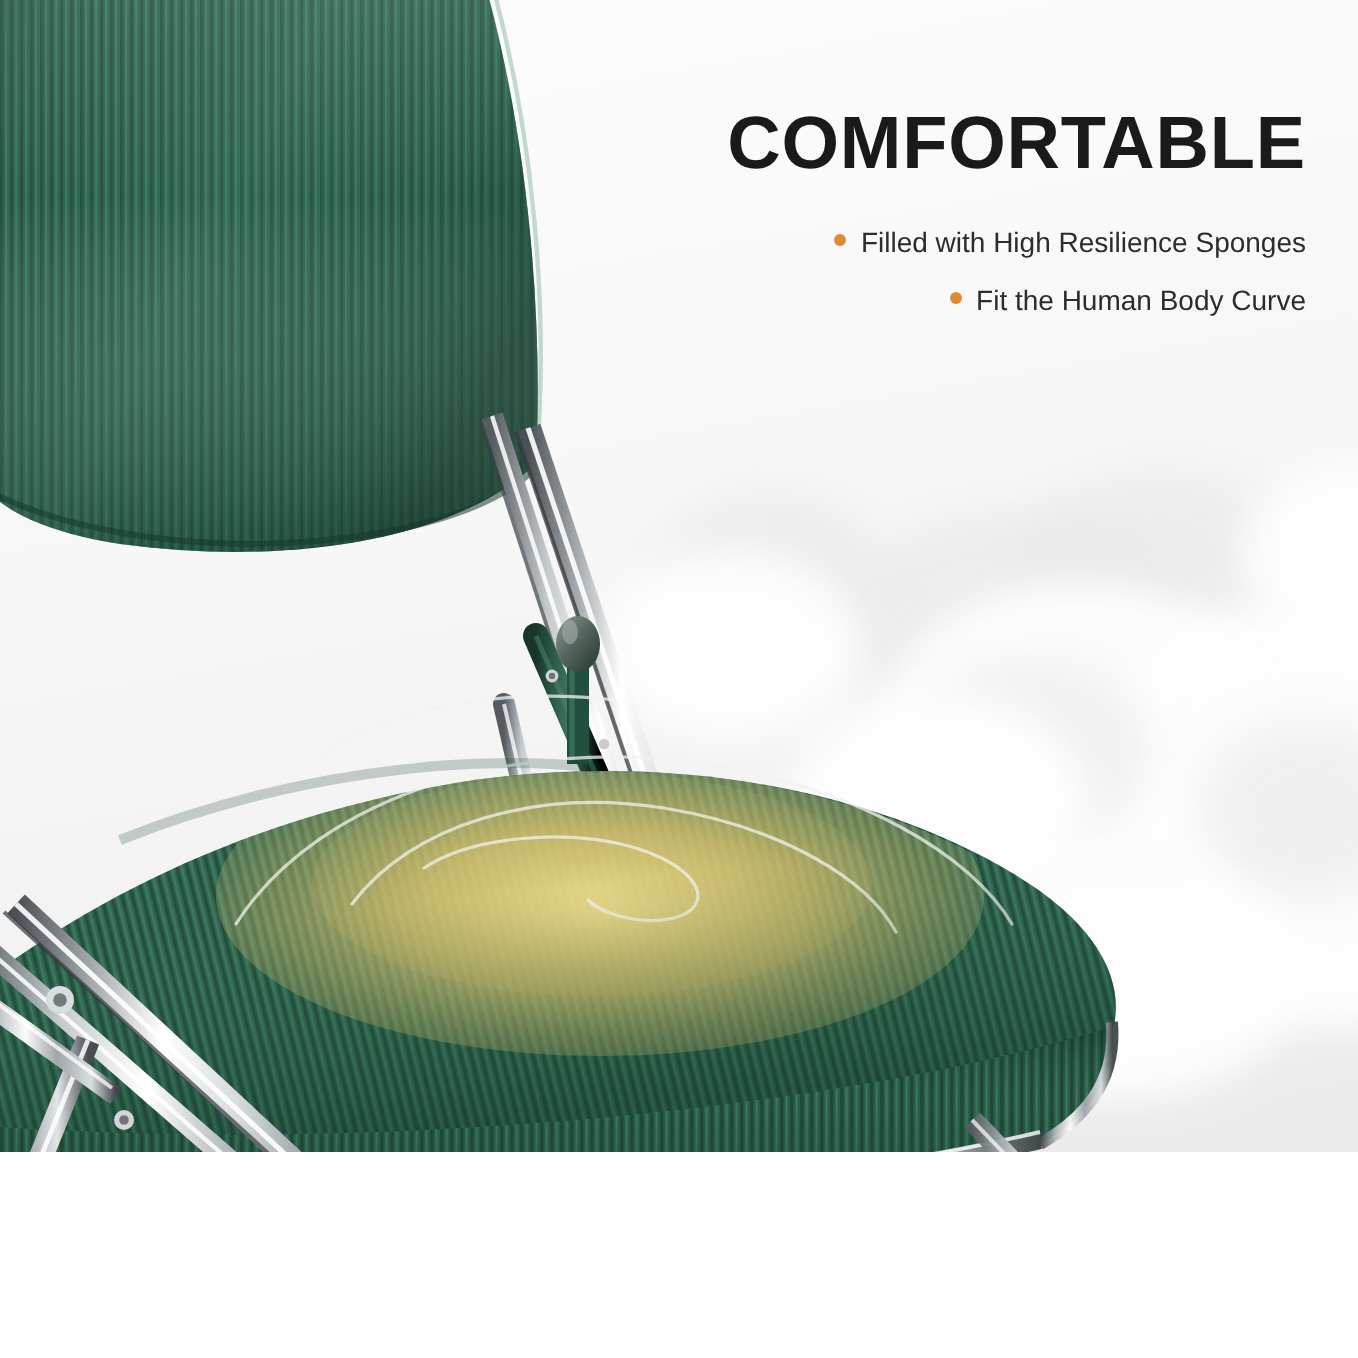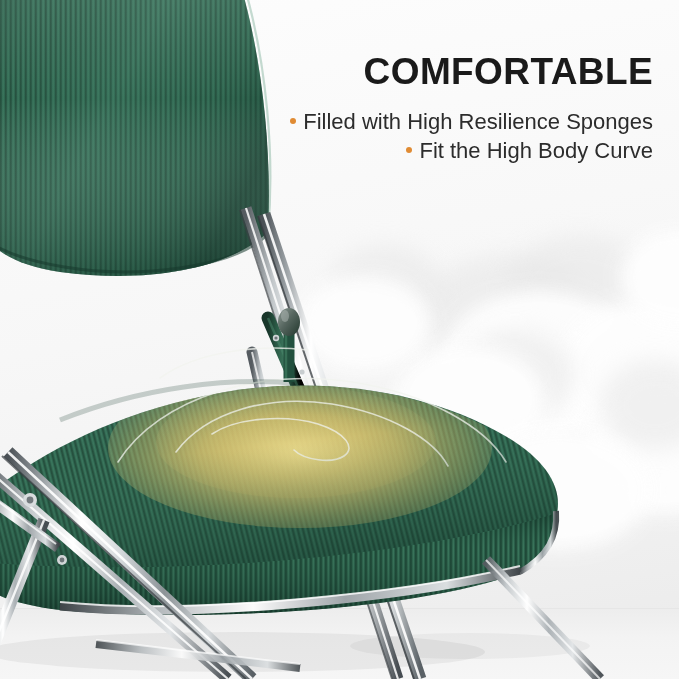--- a/index.html
+++ b/index.html
@@ -4,21 +4,21 @@
 <title>Comfortable and Reliable</title>
 <style>
   html, body {
     margin: 0;
     padding: 0;
     background: #ffffff;
   }
   #stage {
     position: relative;
     width: 679px;
-    height: 679px;
+    height: 576px;
     overflow: hidden;
     font-family: "Liberation Sans", sans-serif;
     background: #c4b5fd;
     user-select: none;
   }
 
   
   .bg-base {
     position: absolute;
     inset: 0;
@@ -65,21 +65,21 @@
   }
   .headline .l2 { display: block; }
 
   .bullets {
     margin: 14px 0 0 0;
     padding: 0;
     list-style: none;
   }
   .bullets li {
     color: #2c2c2c;
-    font-size: 22px;
+    font-size: 14px;
     line-height: 29px;
     font-weight: 400;
     white-space: nowrap;
   }
   .dot {
     display: inline-block;
     width: 6px;
     height: 6px;
     border-radius: 50%;
     background: #e08b33;
@@ -366,18 +366,18 @@
 
   <div class="copy">
     <h1 class="headline">
       <span>COMFORTABLE</span>
     </h1>
     <ul class="bullets">
       <li>
         <span class="dot"></span><span>Filled with High Resilience Sponges</span>
       </li>
       <li>
-        <span class="dot"></span><span>Fit the High Body Curve</span>
+        <span class="dot"></span><span>Fit the Human Body Curve</span>
       </li>
     </ul>
   </div>
 
 </div>
 
 </body></html>

